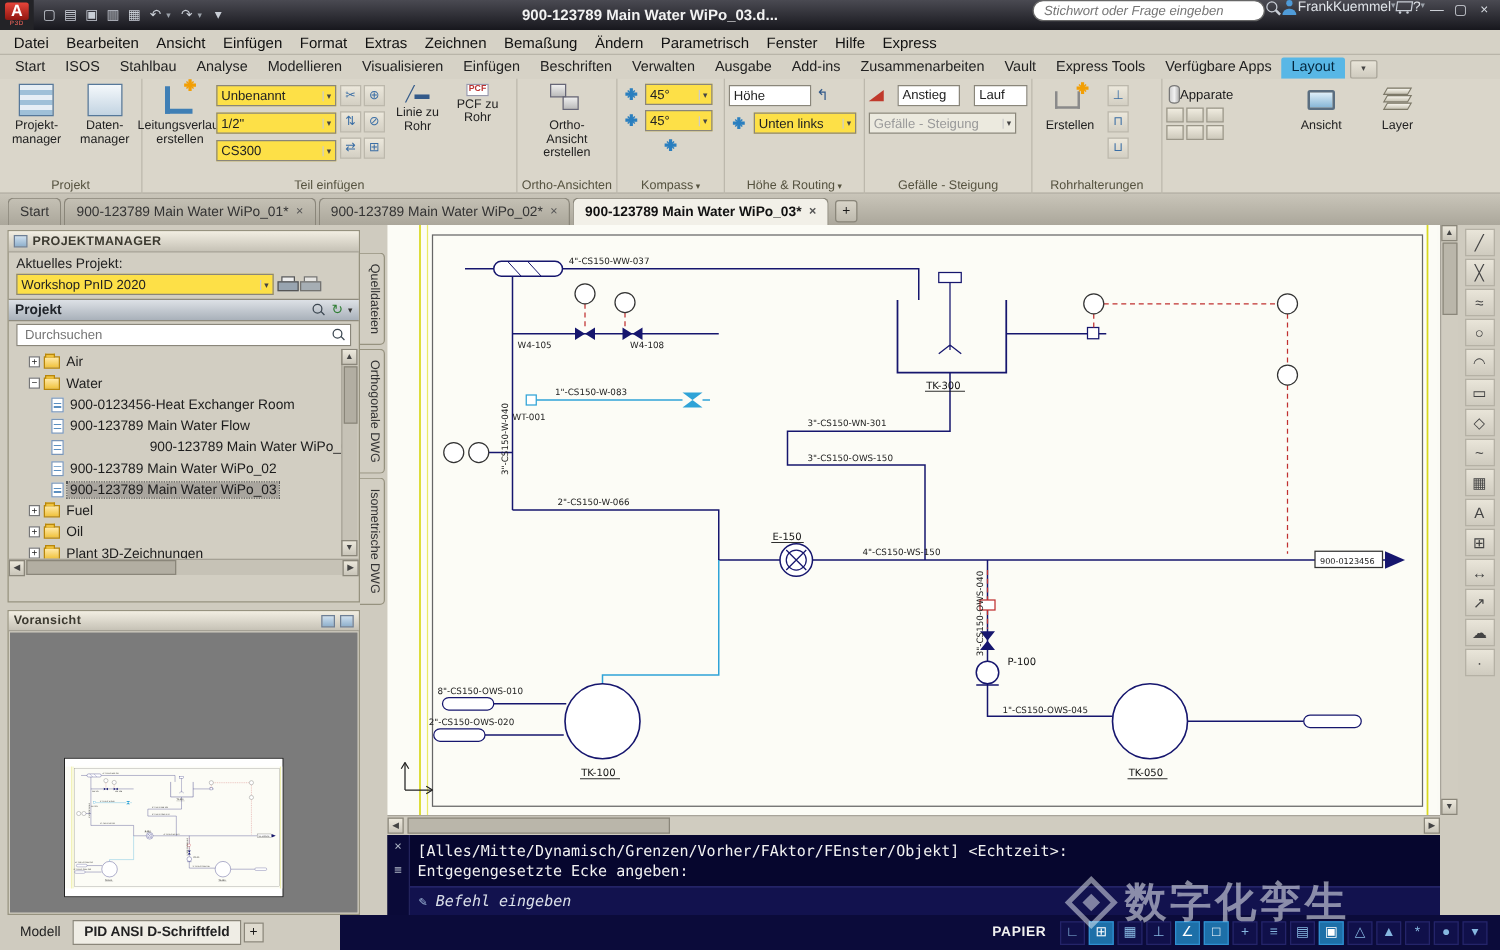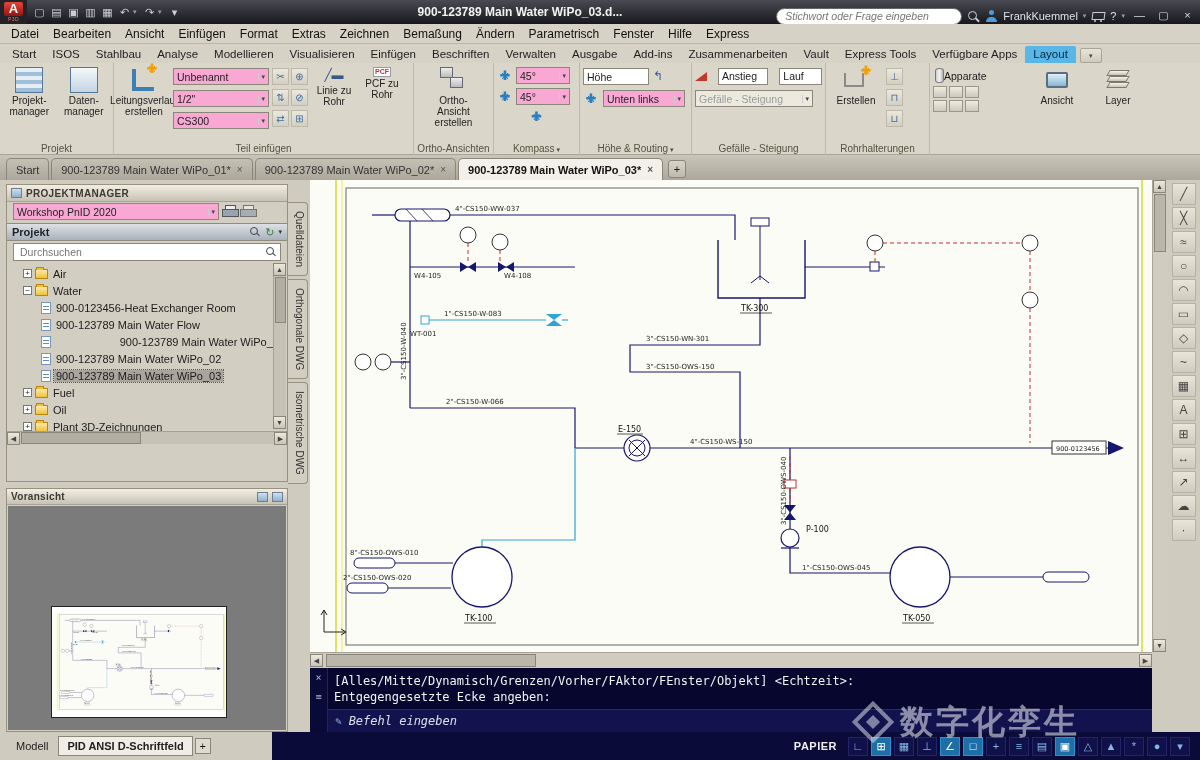--- a/index.html
+++ b/index.html
@@ -8,21 +8,21 @@
 
   
   #titlebar{position:absolute;left:0;top:0;width:1200px;height:24px;background:linear-gradient(#4a4a52,#17171d);display:flex;align-items:center;color:#cdd2d9}
   #logo{width:27px;height:24px;background:#232327;display:flex;flex-direction:column;align-items:center;justify-content:center}
   #logo .a{font-weight:bold;font-size:13px;color:#fff;background:linear-gradient(#e8453a,#8f1610);width:19px;height:14px;line-height:14px;text-align:center;border-radius:2px}
   #logo .sub{font-size:5px;color:#ff6a5e;line-height:6px;letter-spacing:.5px}
   #qat{display:flex;align-items:center;margin-left:4px}
   .qico{width:17px;height:18px;line-height:18px;text-align:center;font-size:11px;color:#c9ced6}
   .qcaret{font-size:7px;color:#9aa0a8;width:8px}
   #tb-title{position:absolute;left:180px;right:340px;text-align:center;line-height:24px;font-weight:bold;font-size:12px;color:#f2f2f2;white-space:nowrap;overflow:hidden}
-  #tb-right{position:absolute;right:3px;top:0;height:32px;display:flex;align-items:center;gap:5px}
+  #tb-right{position:absolute;right:3px;top:0;height:32px;display:flex;gap:0}
   #tb-search{width:186px;height:17px;border-radius:9px;border:1px solid #666;background:#fff;font-style:italic;font-size:10.5px;color:#666;padding:0 18px 0 8px;font-family:"Liberation Sans",sans-serif}
   .mag{position:relative;width:13px;height:13px;color:#c9ced6}
   .mag::before{content:"";position:absolute;left:1px;top:1px;width:7px;height:7px;border:1.5px solid currentColor;border-radius:50%}
   .mag::after{content:"";position:absolute;left:8px;top:9px;width:5px;height:1.5px;background:currentColor;transform:rotate(45deg)}
   .person{position:relative;width:13px;height:12px;color:#4f9bd8}
   .person::before{content:"";position:absolute;left:4px;top:0;width:5px;height:5px;border-radius:50%;background:currentColor}
   .person::after{content:"";position:absolute;left:1px;bottom:0;width:11px;height:5px;border-radius:5px 5px 0 0;background:currentColor}
   .cart{position:relative;width:14px;height:11px;color:#c9ced6}
   .cart::before{content:"";position:absolute;left:1px;top:1px;width:11px;height:6px;border:1.3px solid currentColor;transform:skewX(-8deg)}
   .cart::after{content:"";position:absolute;left:3px;bottom:0;width:2px;height:2px;border-radius:50%;background:currentColor;box-shadow:6px 0 0 currentColor}
@@ -50,21 +50,21 @@
   .bicon{width:28px;height:26px;position:relative;margin-bottom:2px}
   .blabel{font-size:10px;line-height:11px;text-align:center;white-space:pre-line;color:#222}
   .pmgr-icon{border:1px solid #56789a;background:repeating-linear-gradient(180deg,#e6eef5 0 4px,#9fc0d8 4px 8px)}
   .dmgr-icon{border:1px solid #56789a;background:linear-gradient(#f4f8fb,#c3d4e2),repeating-linear-gradient(90deg,#fff 0 6px,#b9cddd 6px 8px)}
   .star8{position:relative;width:16px;height:16px;display:inline-block}
   .star8::before{content:"✚";position:absolute;left:0;top:0;width:16px;text-align:center;color:#2a7fbf;font-size:13px;line-height:16px}
   .star8::after{content:"✕";position:absolute;left:0;top:0;width:16px;text-align:center;color:#2a7fbf;font-size:11px;line-height:16px}
   .star-orange::before{color:#f29f05}.star-orange::after{color:#f29f05}
   .pipe-icon{position:relative;border-left:4px solid #3f7fb5;border-bottom:4px solid #3f7fb5;width:22px;height:22px;margin:2px}
   .pipe-icon .st{position:absolute;right:-6px;top:-8px}
-  .dd{background:#f9a8d4;border:1px solid #8a867a;height:17px;font-size:10.5px;display:flex;align-items:center;padding:0 3px;color:#222;white-space:nowrap}
+  .dd{background:#fde047;border:1px solid #8a867a;height:17px;font-size:10.5px;display:flex;align-items:center;padding:0 3px;color:#222;white-space:nowrap}
   .dd .cv{overflow:hidden;flex:1}
   .dd .caret{margin-left:3px;font-size:7px;color:#444;border-left:1px solid #ccc;padding-left:2px}
   .dd.disabled{color:#9a9a9a;background:#eceadf}
   .field{background:#fff;border:1px solid #8a867a;height:17px;font-size:10.5px;padding:0 3px;font-family:"Liberation Sans",sans-serif;color:#222}
   .mini{width:17px;height:17px;border:1px solid #bcb8ac;background:linear-gradient(#ece8dc,#d3cfc3);font-size:10px;color:#3a6ea5;text-align:center;line-height:16px}
   #teil-tools{display:grid;grid-template-rows:repeat(3,19px);grid-auto-flow:column;gap:2px;margin:2px 1px}
   #rohr-tools{display:grid;grid-template-rows:repeat(3,19px);gap:2px;margin:2px 1px}
   .vbtn{width:46px;display:flex;flex-direction:column;align-items:center;padding-top:1px}
   .vbtn .blabel{margin-top:1px}
   .pcfbadge{font-size:7px;font-weight:bold;color:#b33;background:#fff;border:1px solid #99a;padding:0 1px;line-height:8px}
@@ -454,20 +454,21 @@
   <div class="dtab-plus">+</div>
 </div>
 
 <div id="leftzone">
 
   <div class="palette" style="left:6px;top:4px;width:282px;height:298px">
     <div class="pal-header">
       <span class="pal-hico"></span>
       <span class="pal-title">PROJEKTMANAGER</span>
     </div>
+    <div class="pm-row">Aktuelles Projekt:</div>
     <div class="pm-ctrls">
       <div class="dd" style="width:206px">
         <span class="cv">Workshop PnID 2020</span>
         <span class="caret">▾</span>
       </div>
       <span class="prn"></span>
       <span class="prn" style="opacity:.75"></span>
     </div>
     <div class="sect">
       <span class="sect-title">Projekt</span>

